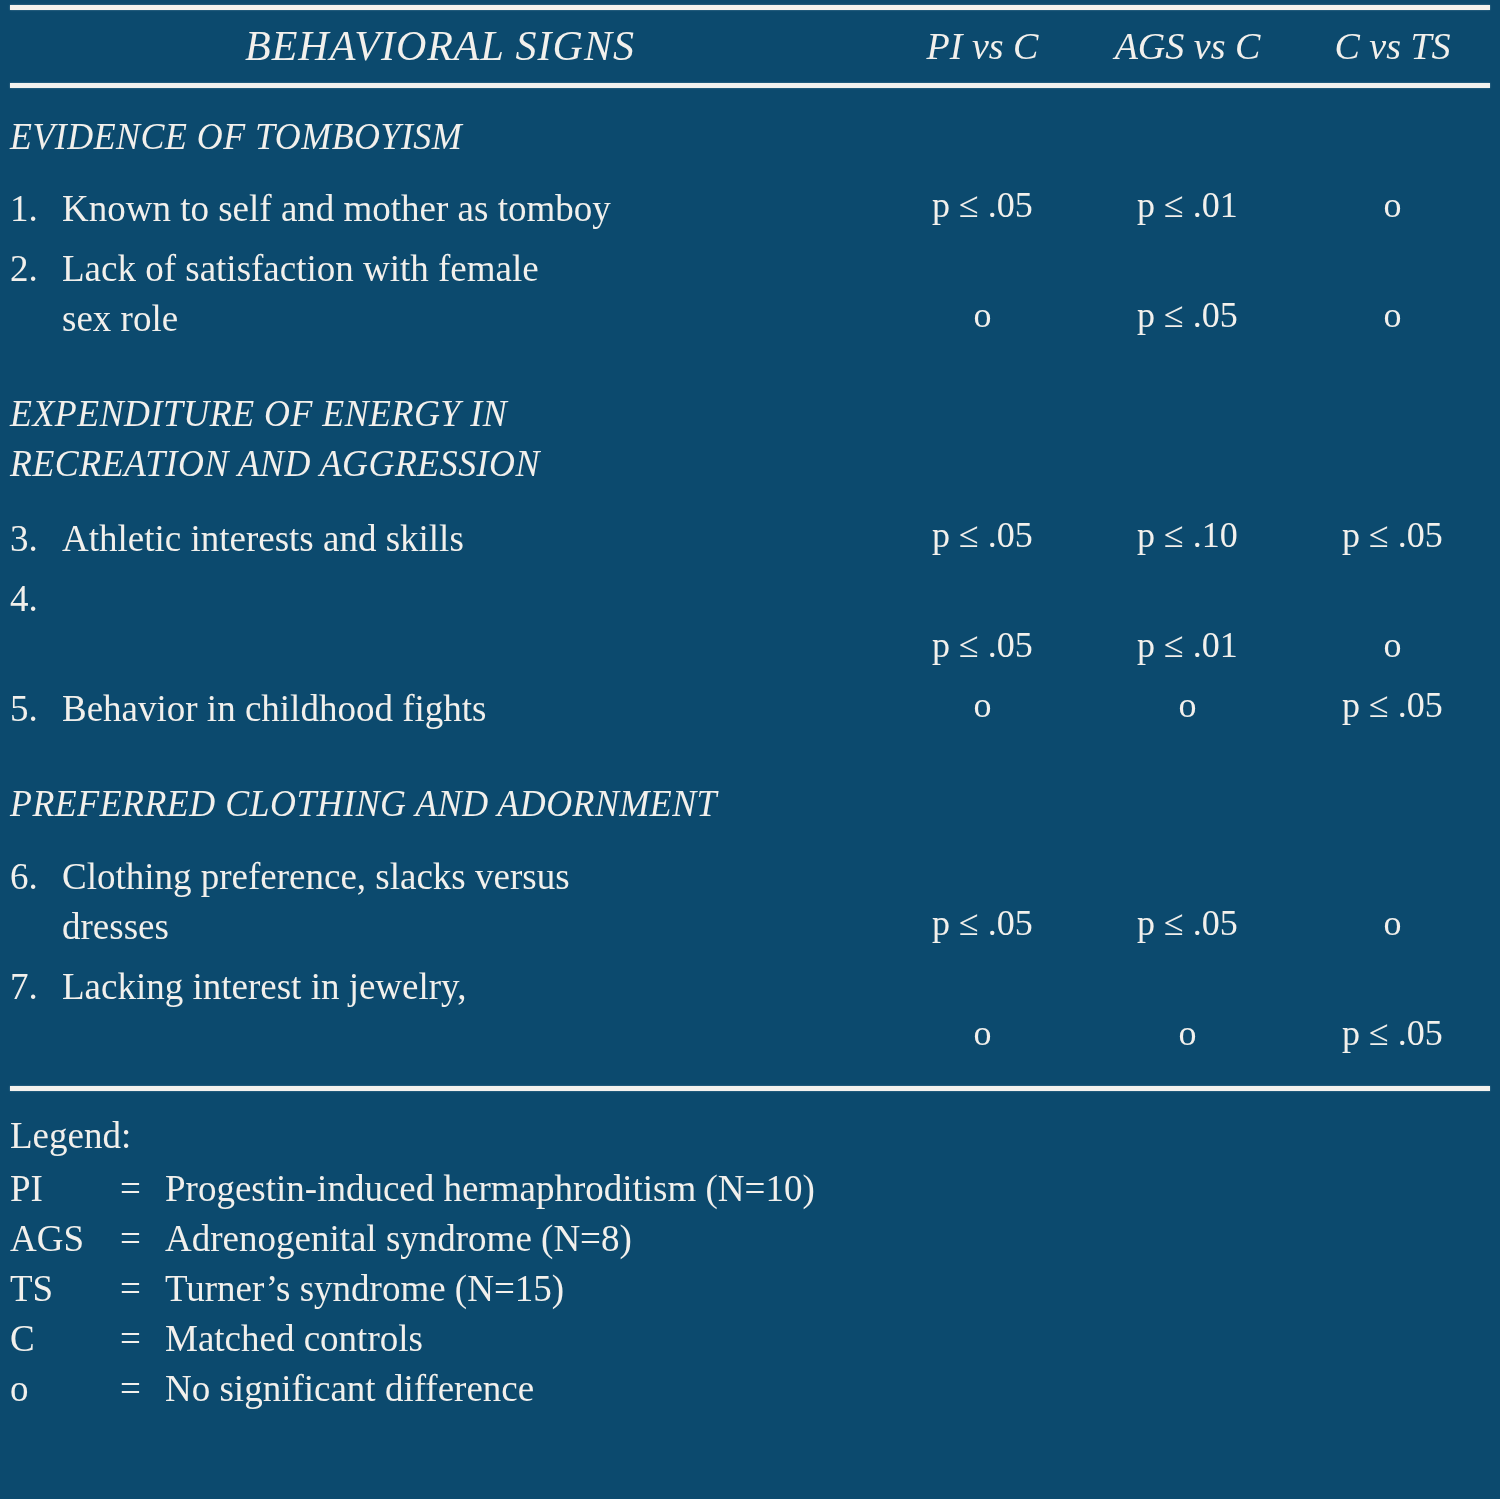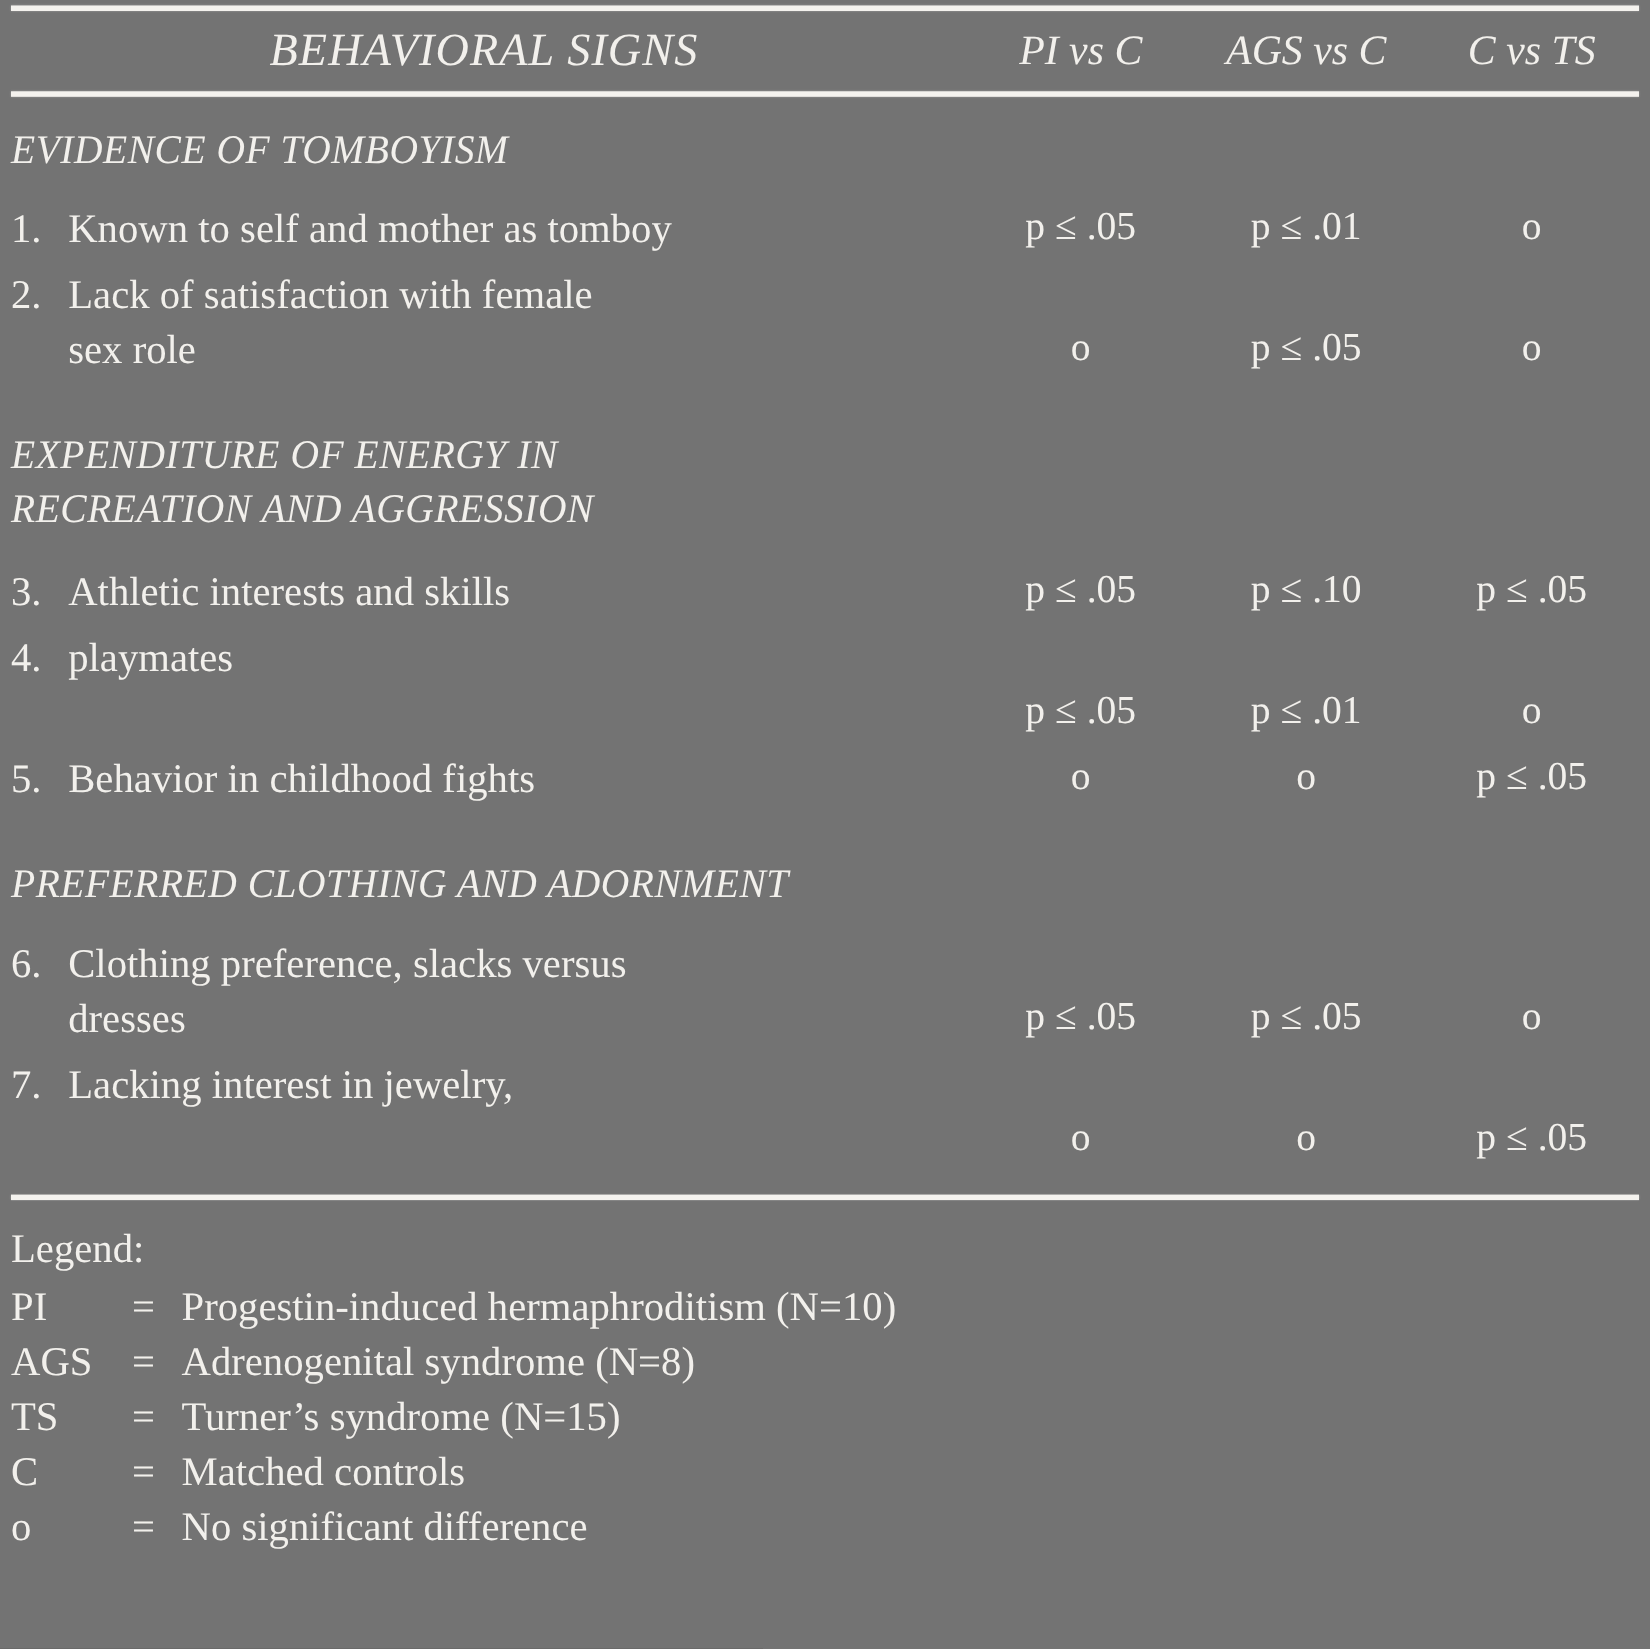--- a/index.html
+++ b/index.html
@@ -4,21 +4,21 @@
 <style>
   html, body {
     margin: 0;
     padding: 0;
     background: #262626;
   }
   #page {
     position: relative;
     width: 1500px;
     height: 1499px;
-    background: #737373;
+    background: #0c4a6e;
     color: #f2f0ec;
     font-family: "Liberation Serif", "DejaVu Serif", serif;
     overflow: hidden;
     box-sizing: border-box;
   }
 
   
   .rule {
     position: absolute;
     left: 10px;
@@ -180,21 +180,20 @@
       <span class="label-text">Athletic interests and skills</span>
     </div>
     <div class="val">p ≤ .05</div>
     <div class="val">p ≤ .10</div>
     <div class="val">p ≤ .05</div>
   </div>
 
   <div class="row two-line" style="top:574px">
     <div class="label-cell">
       <span class="num">4.</span>
-      <span class="label-text">playmates</span>
     </div>
     <div class="val">p ≤ .05</div>
     <div class="val">p ≤ .01</div>
     <div class="val">o</div>
   </div>
 
   <div class="row" style="top:684px">
     <div class="label-cell">
       <span class="num">5.</span>
       <span class="label-text">Behavior in childhood fights</span>

